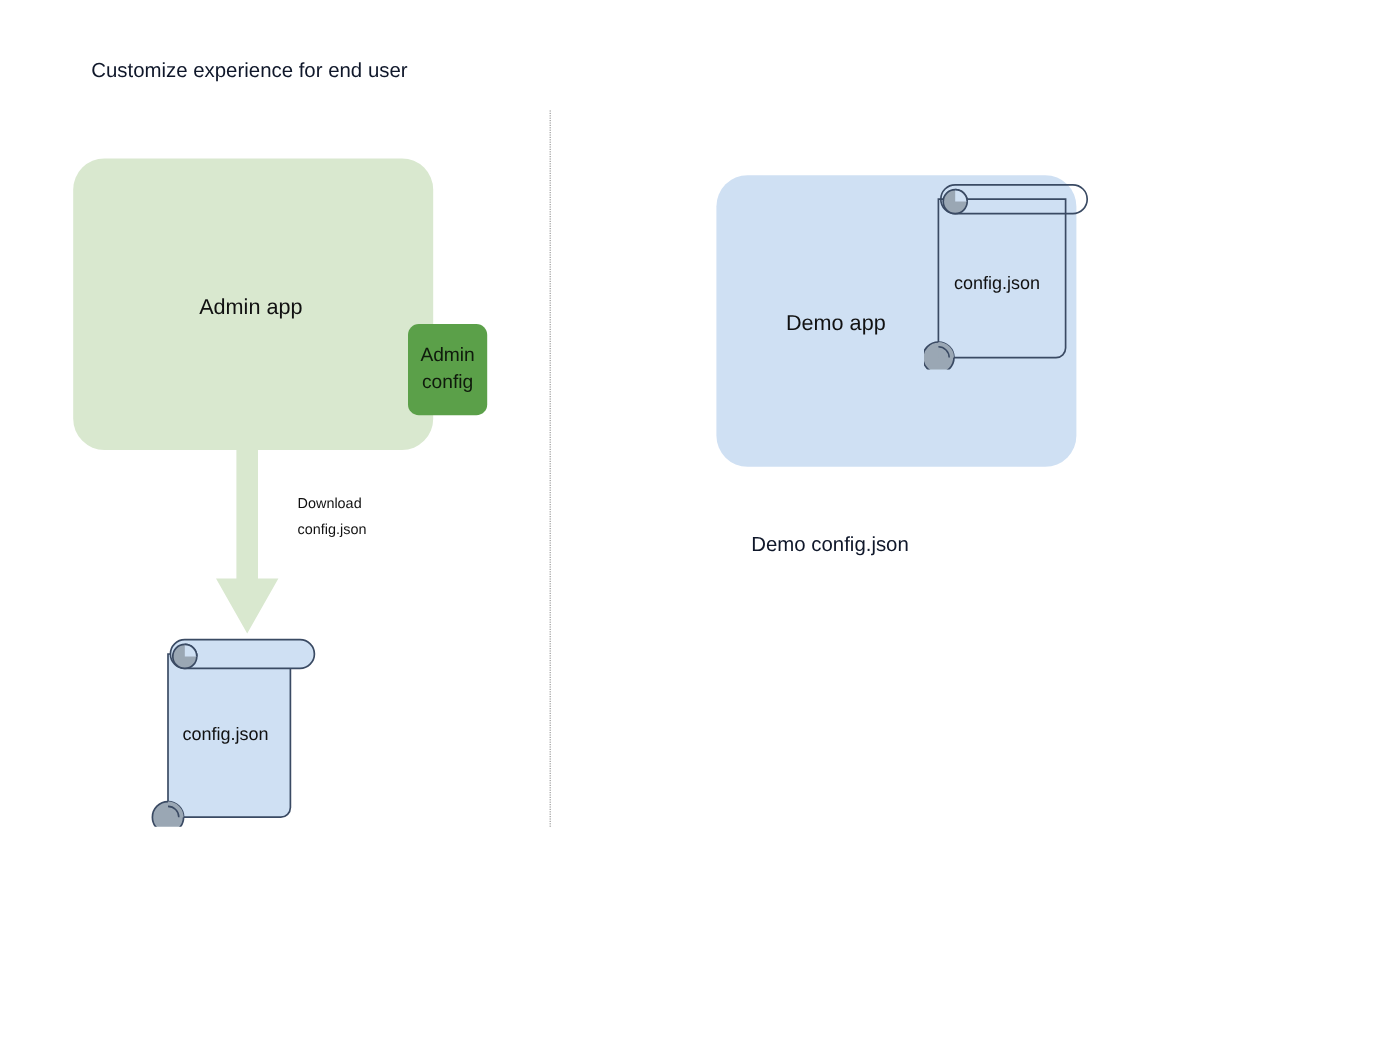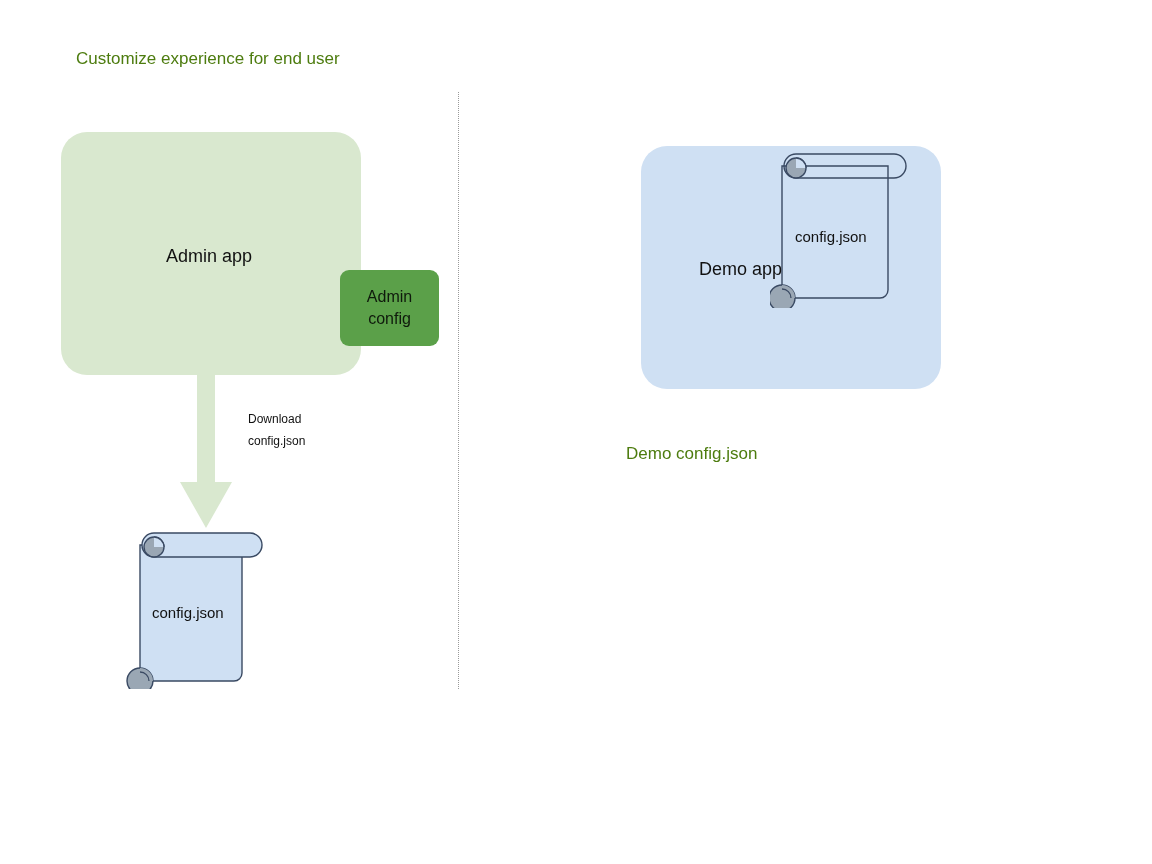--- a/index.html
+++ b/index.html
@@ -20,21 +20,21 @@
     left: 0; top: 0;
     width: 1152px;
     height: 864px;
   }
 
   
   .section-title {
     position: absolute;
     font-size: 17px;
     line-height: 22px;
-    color: #4d7c0f;
+    color: #0f172a;
     white-space: nowrap;
   }
   #title-left  { left: 76px;  top: 48px; }
   #title-right { left: 604px; top: 48px; }
 
   
   .divider {
     position: absolute;
     left: 458px;
     top: 92px;
@@ -54,38 +54,37 @@
     width: 300px;
     height: 243px;
     background: #d9e8cf;
   }
   #demo-app {
     left: 597px;
     top: 146px;
     width: 300px;
     height: 243px;
     background: #cfe0f3;
-    margin-left: 44px;
   }
   .app-label {
     position: absolute;
     font-size: 18px;
     line-height: 22px;
     color: #111111;
     white-space: nowrap;
   }
   #admin-app-label { left: 105px; top: 113px; }
   #demo-app-label  { left: 58px;  top: 112px; }
 
   
   #admin-panel {
     position: absolute;
     left: 279px;
     top: 138px;
-    width: 99px;
+    width: 66px;
     height: 76px;
     background: #5ba049;
     border-radius: 9px;
     display: flex;
     align-items: center;
     justify-content: center;
   }
   #admin-panel .panel-text {
     font-size: 16px;
     line-height: 22px;

